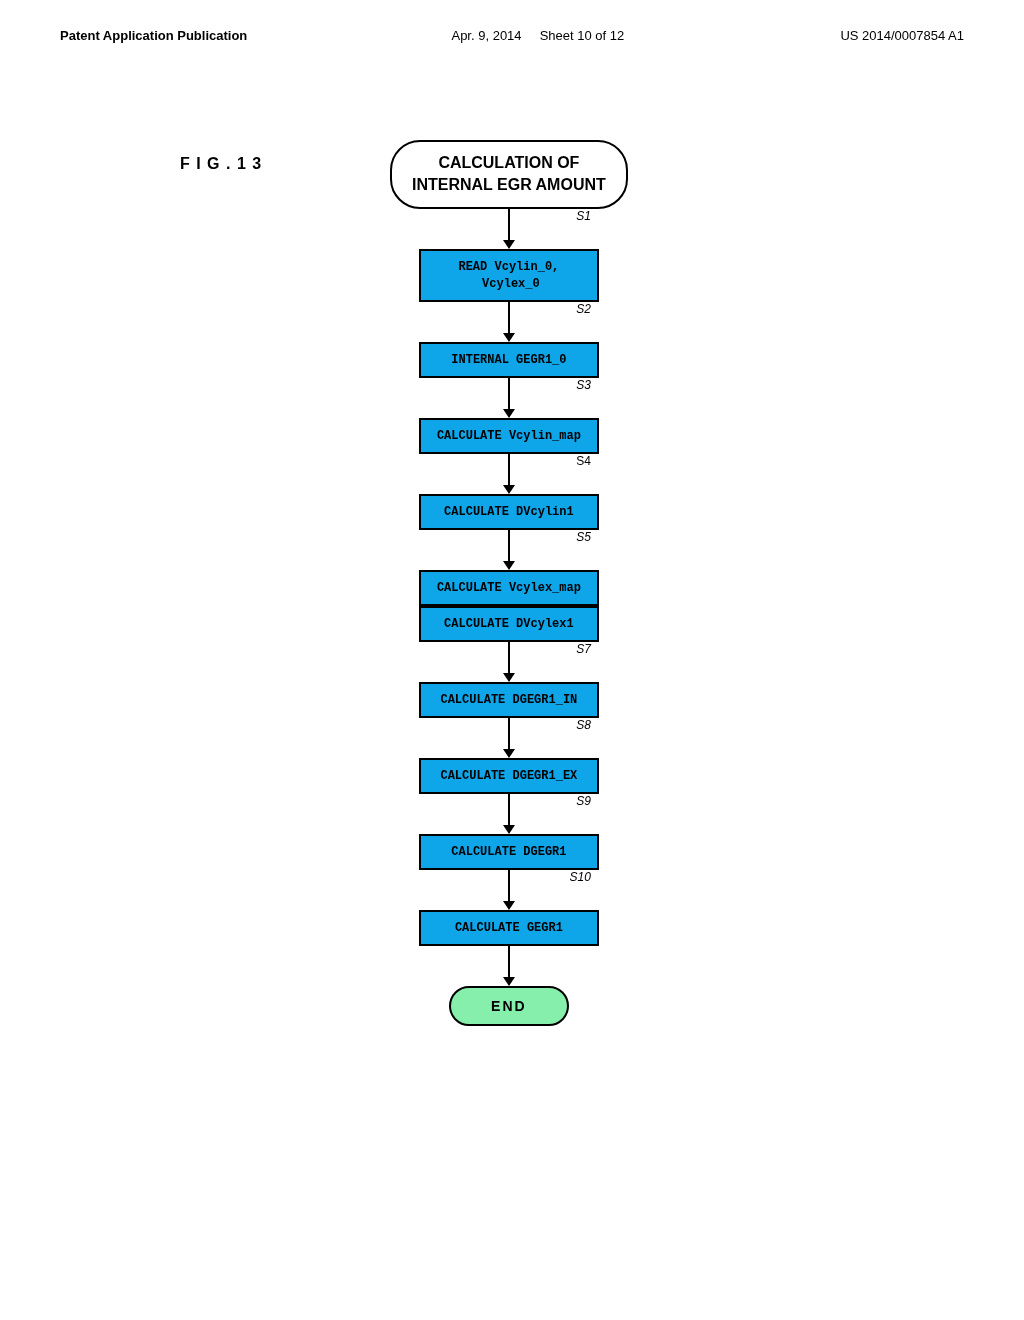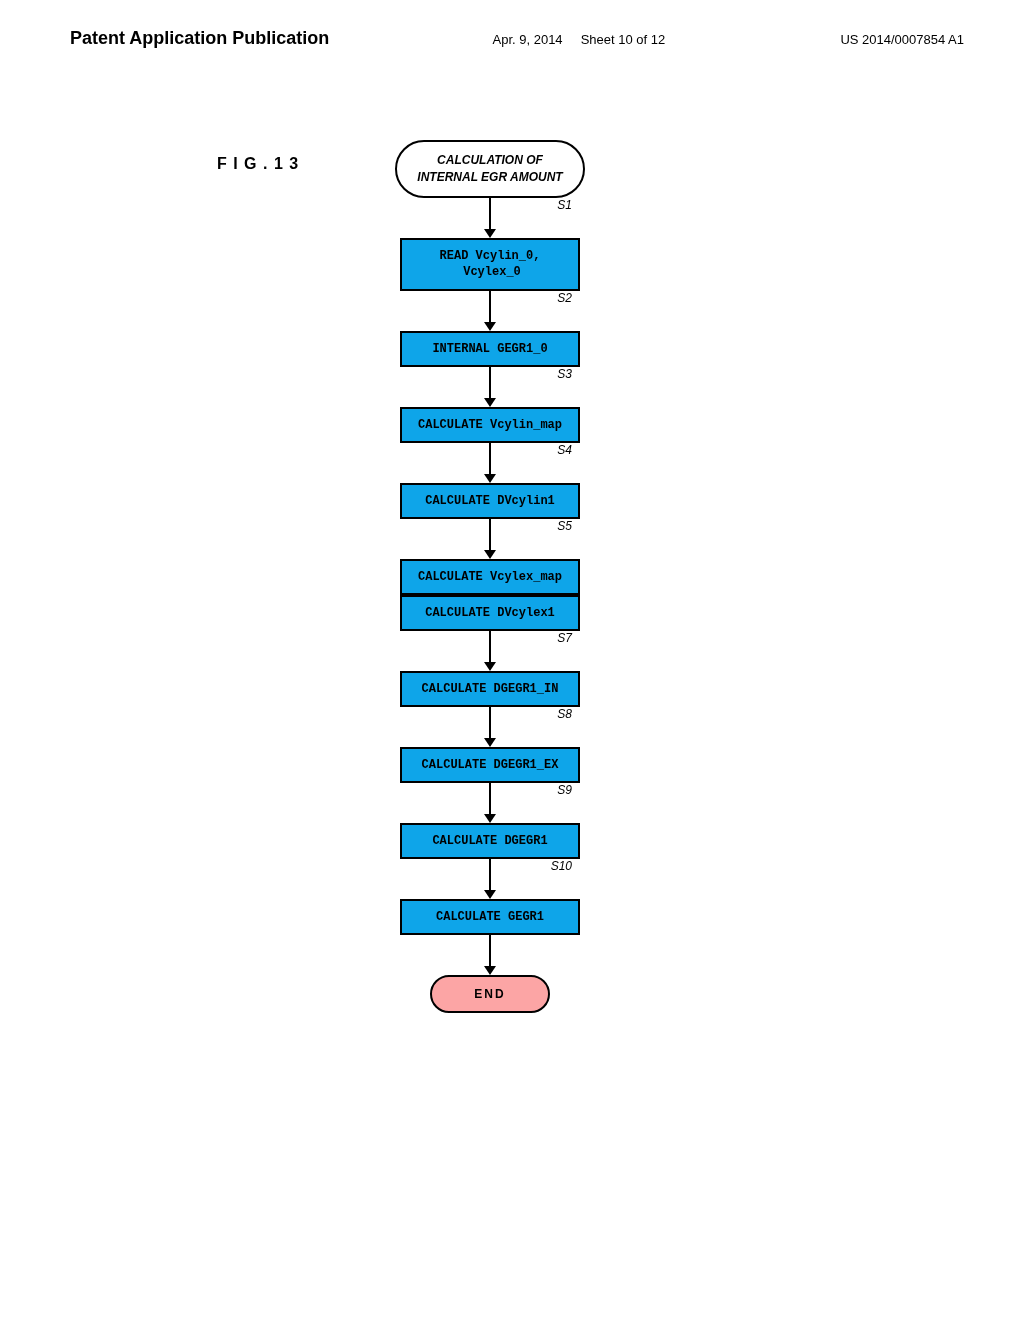--- a/index.html
+++ b/index.html
@@ -16,86 +16,83 @@
       display: flex;
       justify-content: space-between;
       align-items: baseline;
       padding: 28px 60px 0 60px;
       font-size: 13px;
       color: #000;
     }
 
     .header-left {
       font-weight: bold;
-      font-size: 18px;
-      margin-left: 10px;
+      font-size: 13px;
     }
 
     .header-center {
       font-size: 13px;
     }
 
     .header-right {
       font-size: 13px;
       margin-left: 12px;
     }
 
     .figure-label {
       position: absolute;
       top: 155px;
       left: 180px;
       font-size: 16px;
       font-weight: bold;
       letter-spacing: 1px;
-      margin-left: 37px;
     }
 
     .flowchart {
       position: absolute;
       top: 140px;
       left: 390px;
       display: flex;
       flex-direction: column;
       align-items: center;
       gap: 0;
     }
 
     .fc-start {
       border: 2px solid #000;
       border-radius: 30px;
       padding: 10px 20px;
       text-align: center;
-      font-size: 12px;
+      font-size: 16px;
       font-weight: bold;
       line-height: 1.4;
       min-width: 160px;
       background: #fff;
-      font-style: italic;
     }
 
     .fc-box {
       border: 2px solid #000;
       padding: 9px 16px;
       text-align: center;
       font-size: 12px;
       font-weight: bold;
       min-width: 180px;
       background: #0ea5e9;
       font-family: 'Courier New', monospace;
     }
 
     .fc-end {
       border: 2px solid #000;
       border-radius: 30px;
       padding: 10px 32px;
       text-align: center;
-      font-size: 12px;
+      font-size: 14px;
       font-weight: bold;
       min-width: 120px;
-      background: #fca5a5;
+      background: #86efac;
       letter-spacing: 2px;
     }
 
     .arrow-line {
       width: 2px;
       background: #000;
       height: 22px;
     }
 
     .arrow-head {
@@ -179,21 +176,21 @@
     <div class="arrow-line" style="flex:1"></div>
     <div class="arrow-head"></div>
     <span class="s-label" style="font-style:italic">S3</span>
   </div>
 
   <div class="fc-box">CALCULATE Vcylin_map</div>
 
   <div class="arrow-with-label">
     <div class="arrow-line" style="flex:1"></div>
     <div class="arrow-head"></div>
-    <span class="s-label" style="font-style:italic">S4</span>
+    <span class="s-label" style="">S4</span>
   </div>
 
   <div class="fc-box">CALCULATE DVcylin1</div>
 
   <div class="arrow-with-label">
     <div class="arrow-line" style="flex:1"></div>
     <div class="arrow-head"></div>
     <span class="s-label" style="font-style:italic">S5</span>
   </div>
 

